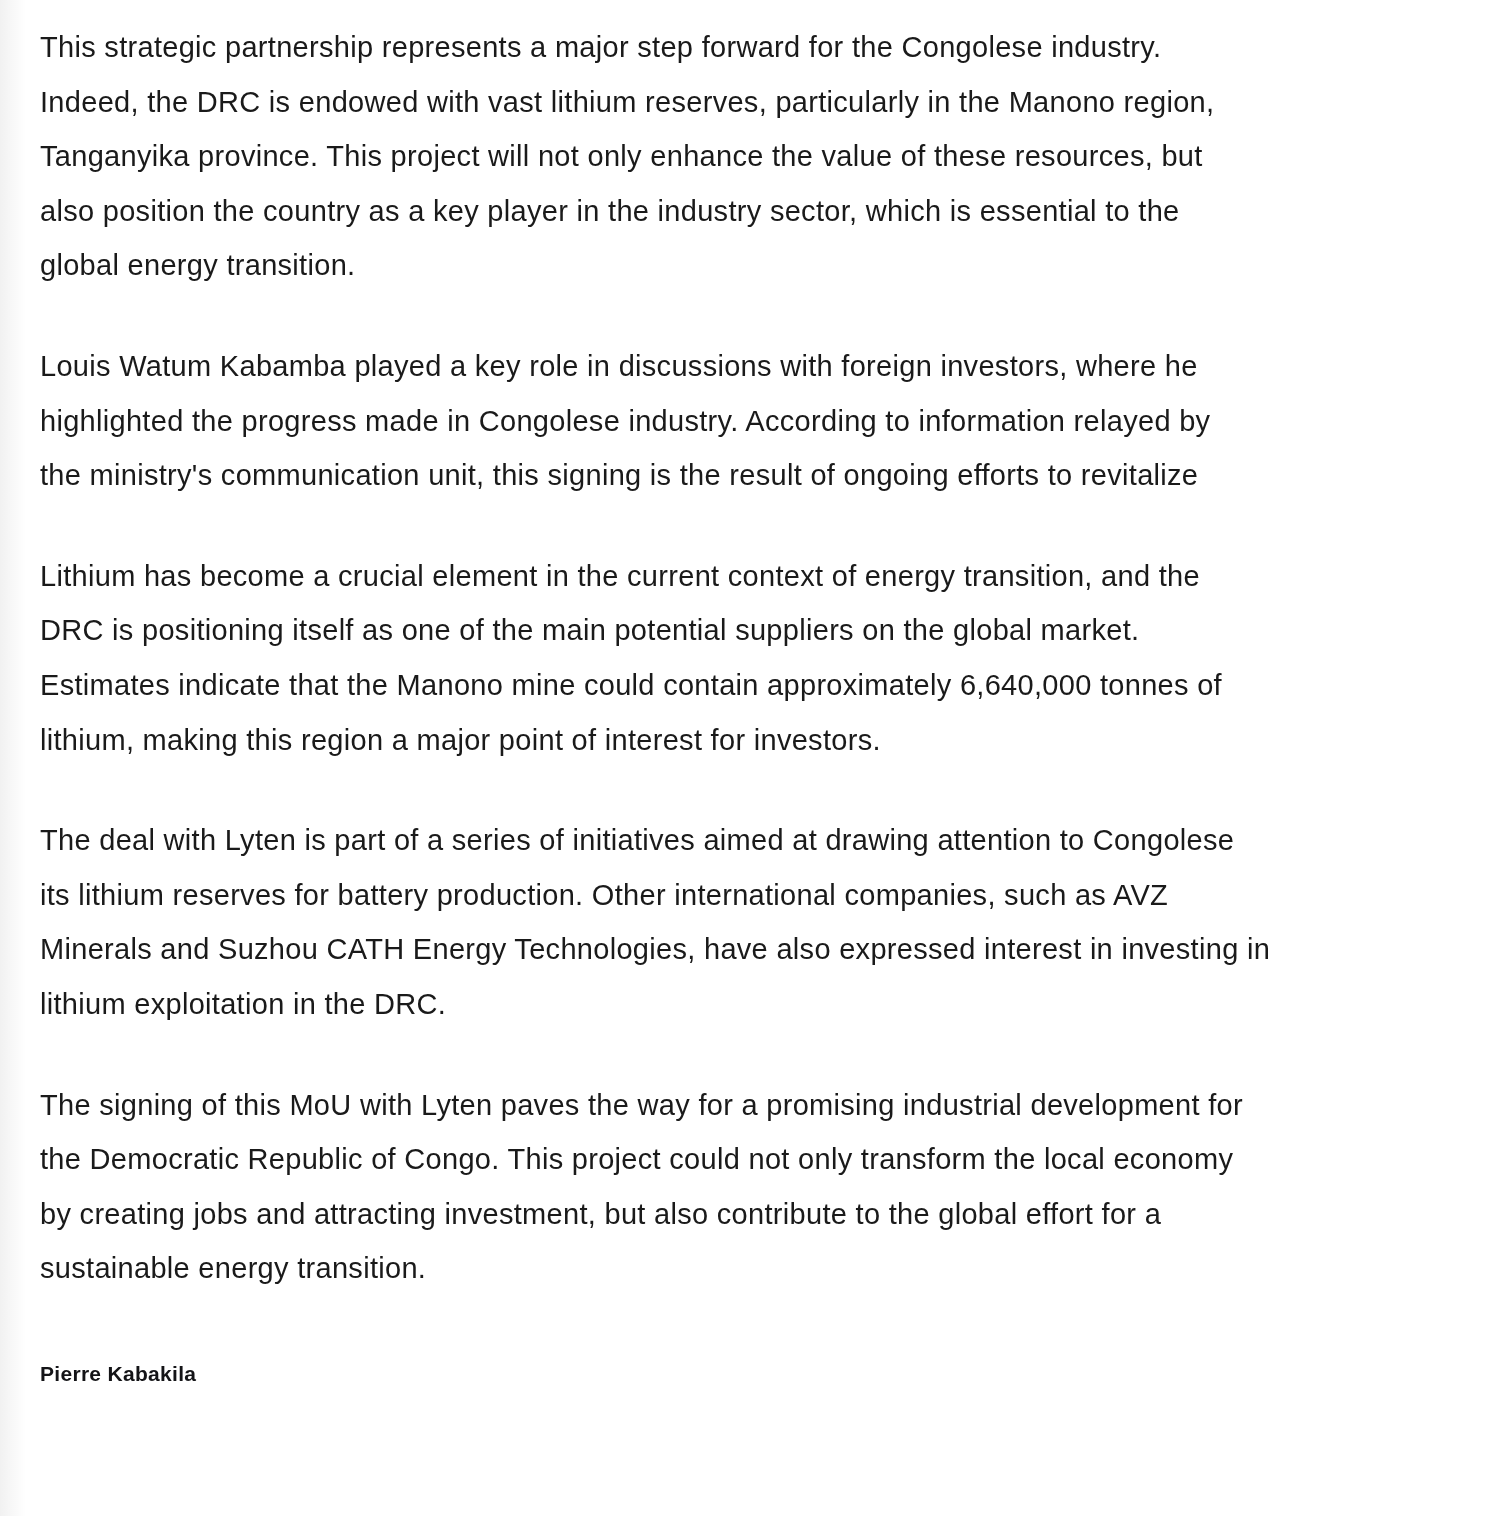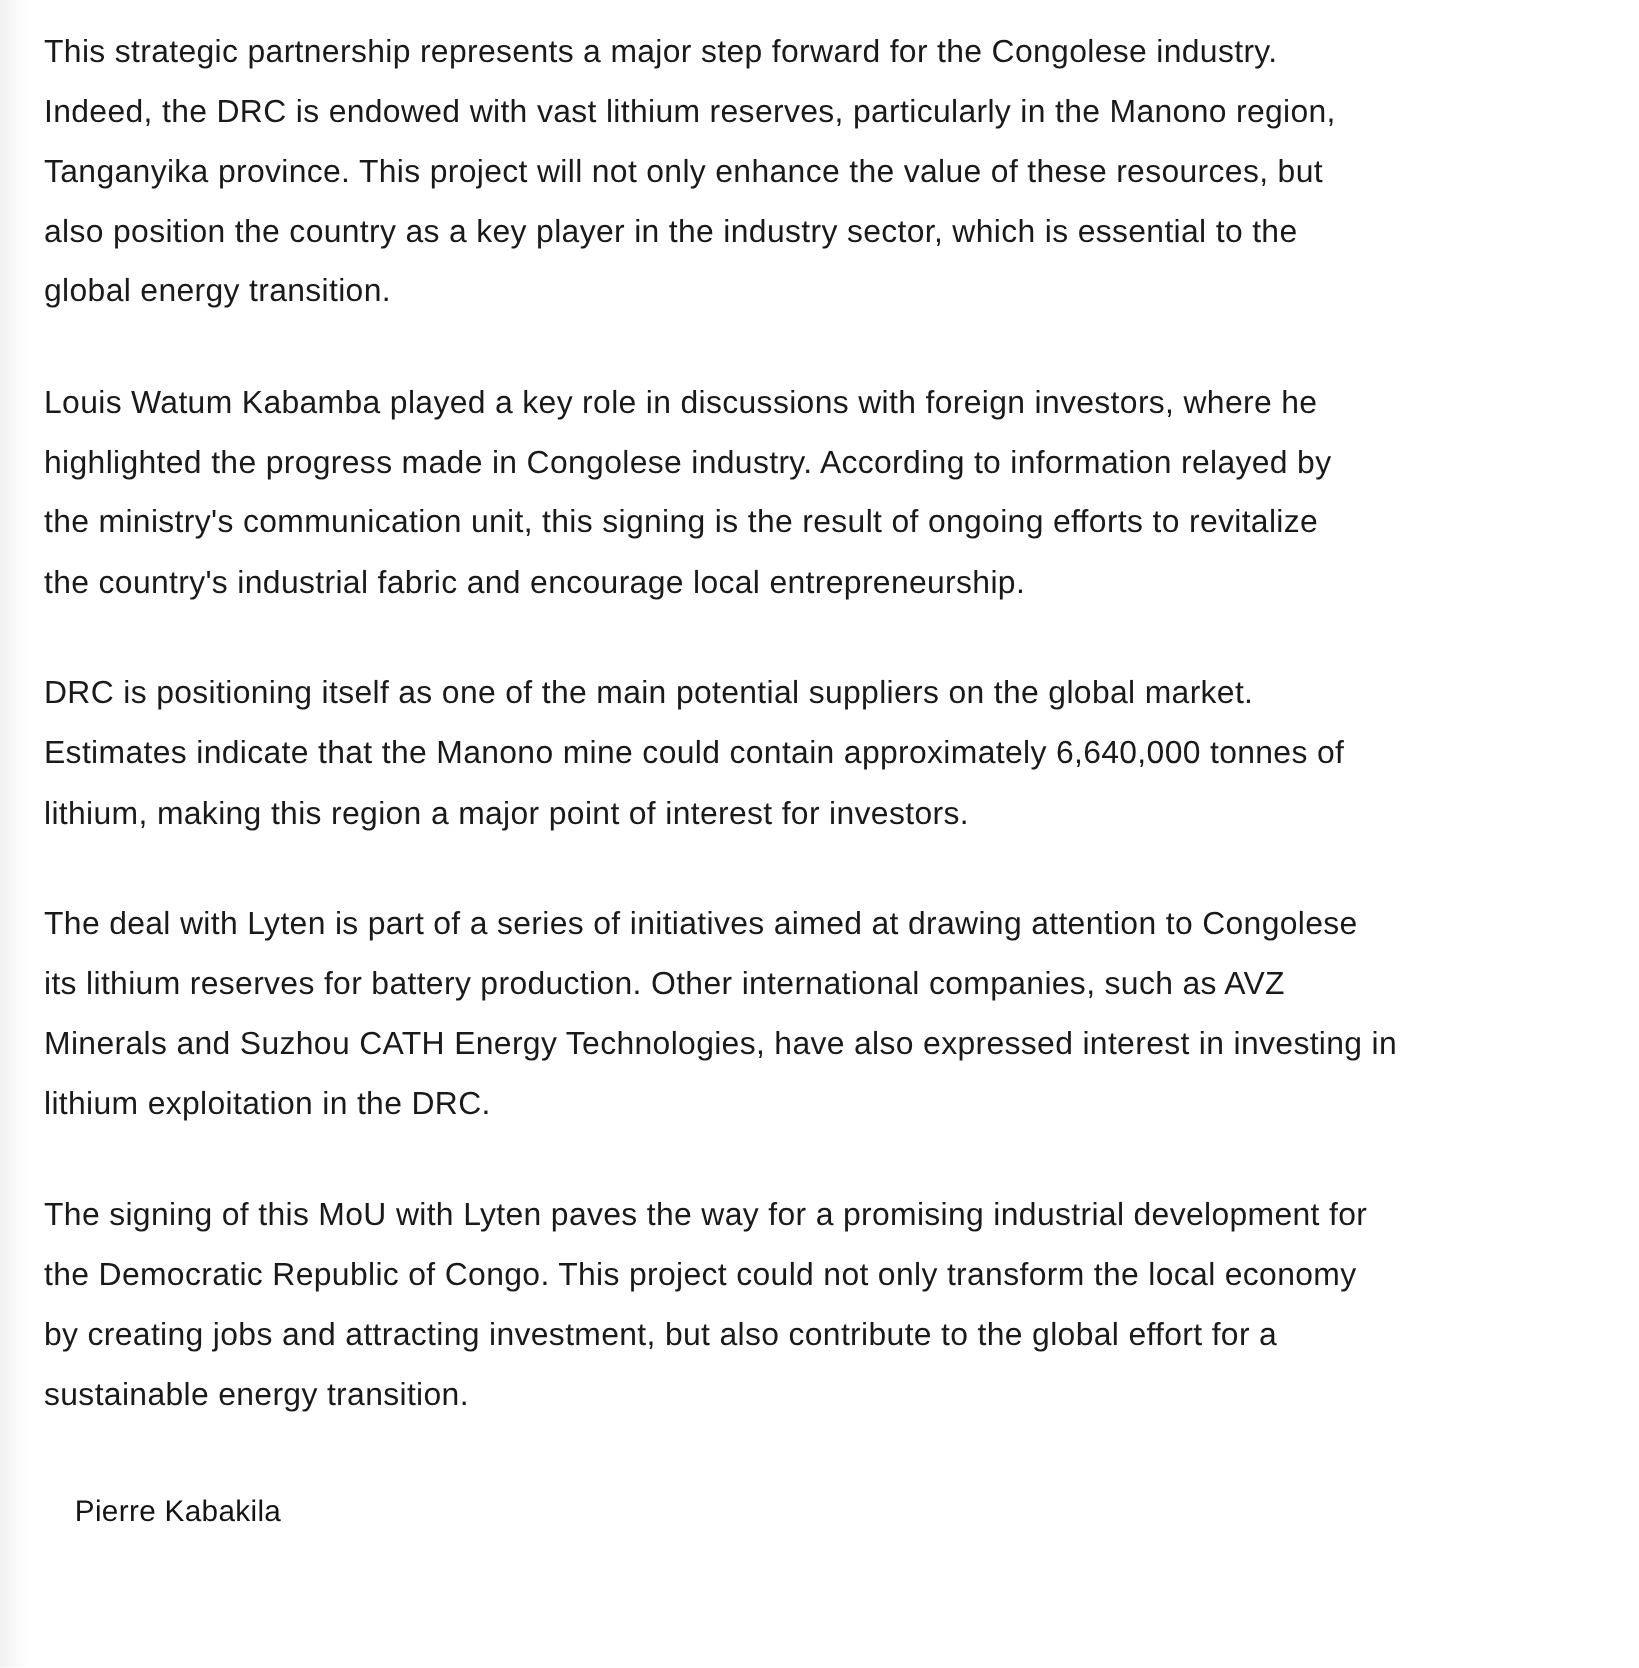--- a/index.html
+++ b/index.html
@@ -34,49 +34,48 @@
   .line {
     display: block;
     white-space: pre;
     font-size: 29px;
     line-height: 54.6px;
     letter-spacing: 0.3px;
     font-weight: 400;
   }
   .signature {
     margin-top: 51px;
-    font-size: 27px;
+    font-size: 21px;
     line-height: 54.6px;
     letter-spacing: 0.3px;
-    font-weight: 400;
+    font-weight: 700;
     color: #141417;
-    margin-left: 28px;
   }
 </style>
 </head>
 <body style="color: rgb(26, 26, 26); background: rgb(255, 255, 255);">
 
 <div class="edge-shade"></div>
 
 <main class="article">
   <div id="paragraphs">
       <p class="para">
         <span class="line">This strategic partnership represents a major step forward for the Congolese industry.</span>
         <span class="line">Indeed, the DRC is endowed with vast lithium reserves, particularly in the Manono region,</span>
         <span class="line">Tanganyika province. This project will not only enhance the value of these resources, but</span>
         <span class="line">also position the country as a key player in the industry sector, which is essential to the</span>
         <span class="line">global energy transition.</span>
       </p>
       <p class="para">
         <span class="line">Louis Watum Kabamba played a key role in discussions with foreign investors, where he</span>
         <span class="line">highlighted the progress made in Congolese industry. According to information relayed by</span>
         <span class="line">the ministry's communication unit, this signing is the result of ongoing efforts to revitalize</span>
-        <span class="line">the country's industrial fabric and encourage local entrepreneurship.</span>
       </p>
       <p class="para">
+        <span class="line">Lithium has become a crucial element in the current context of energy transition, and the</span>
         <span class="line">DRC is positioning itself as one of the main potential suppliers on the global market.</span>
         <span class="line">Estimates indicate that the Manono mine could contain approximately 6,640,000 tonnes of</span>
         <span class="line">lithium, making this region a major point of interest for investors.</span>
       </p>
       <p class="para">
         <span class="line">The deal with Lyten is part of a series of initiatives aimed at drawing attention to Congolese</span>
         <span class="line">its lithium reserves for battery production. Other international companies, such as AVZ</span>
         <span class="line">Minerals and Suzhou CATH Energy Technologies, have also expressed interest in investing in</span>
         <span class="line">lithium exploitation in the DRC.</span>
       </p>

